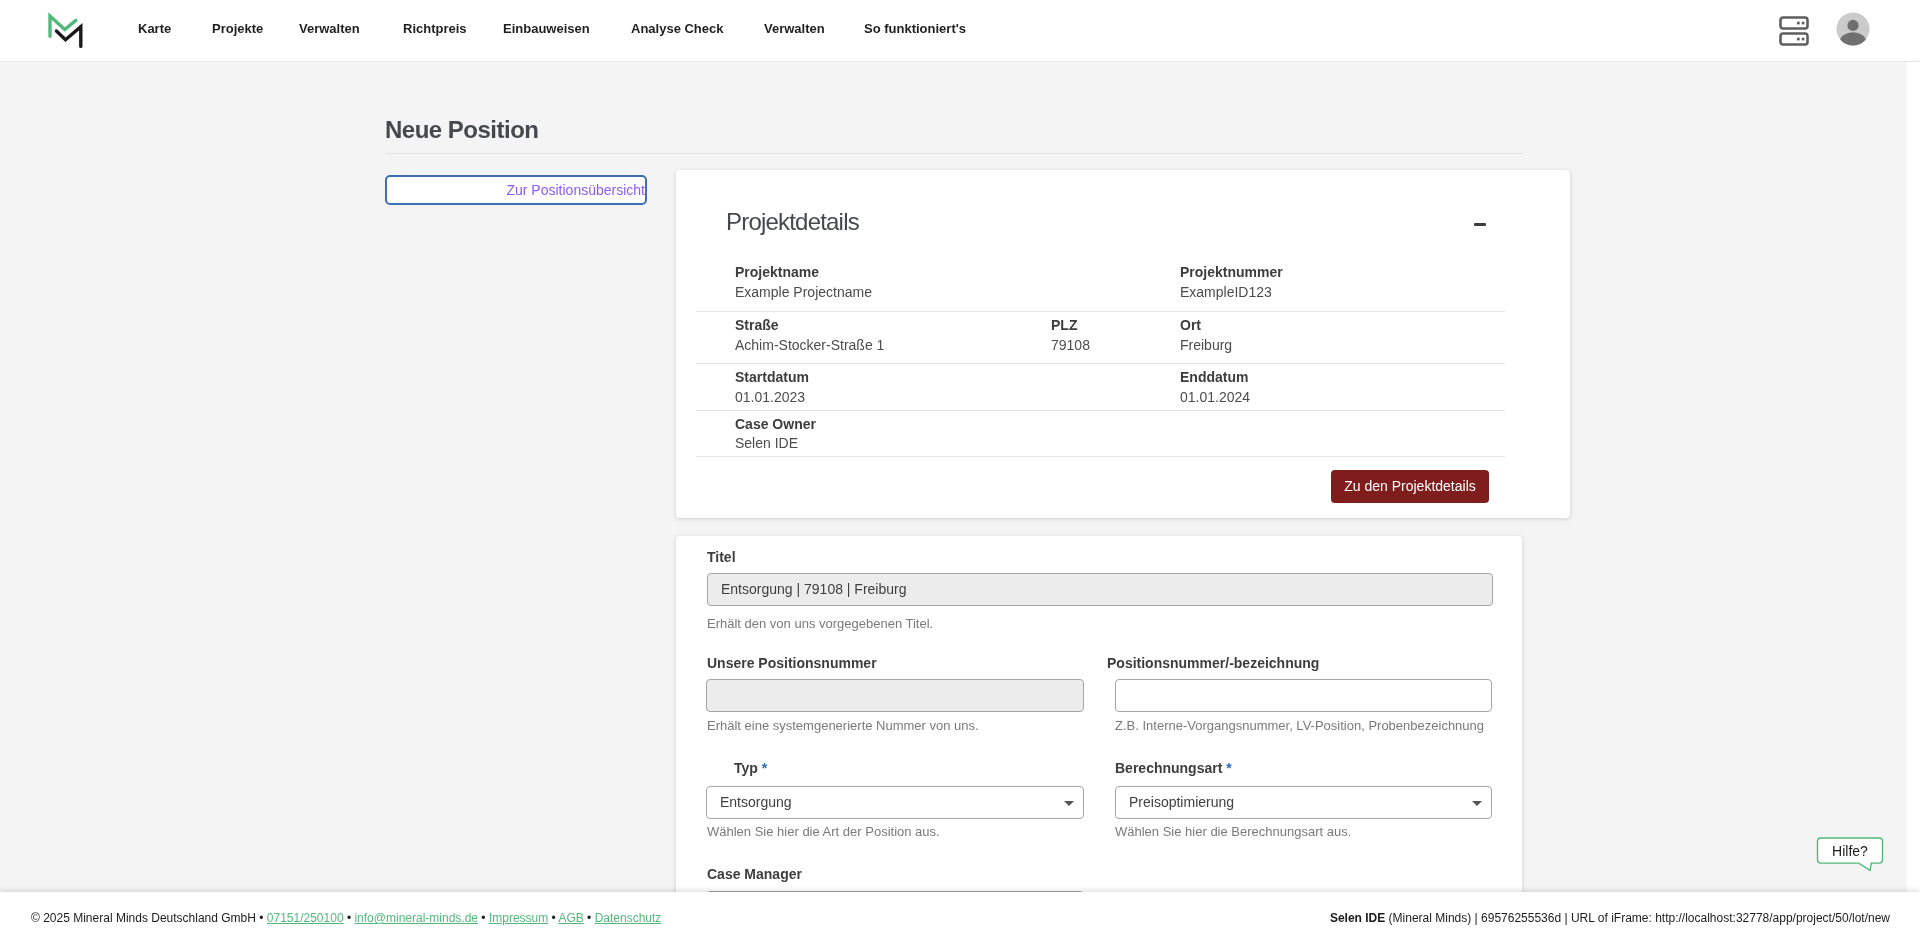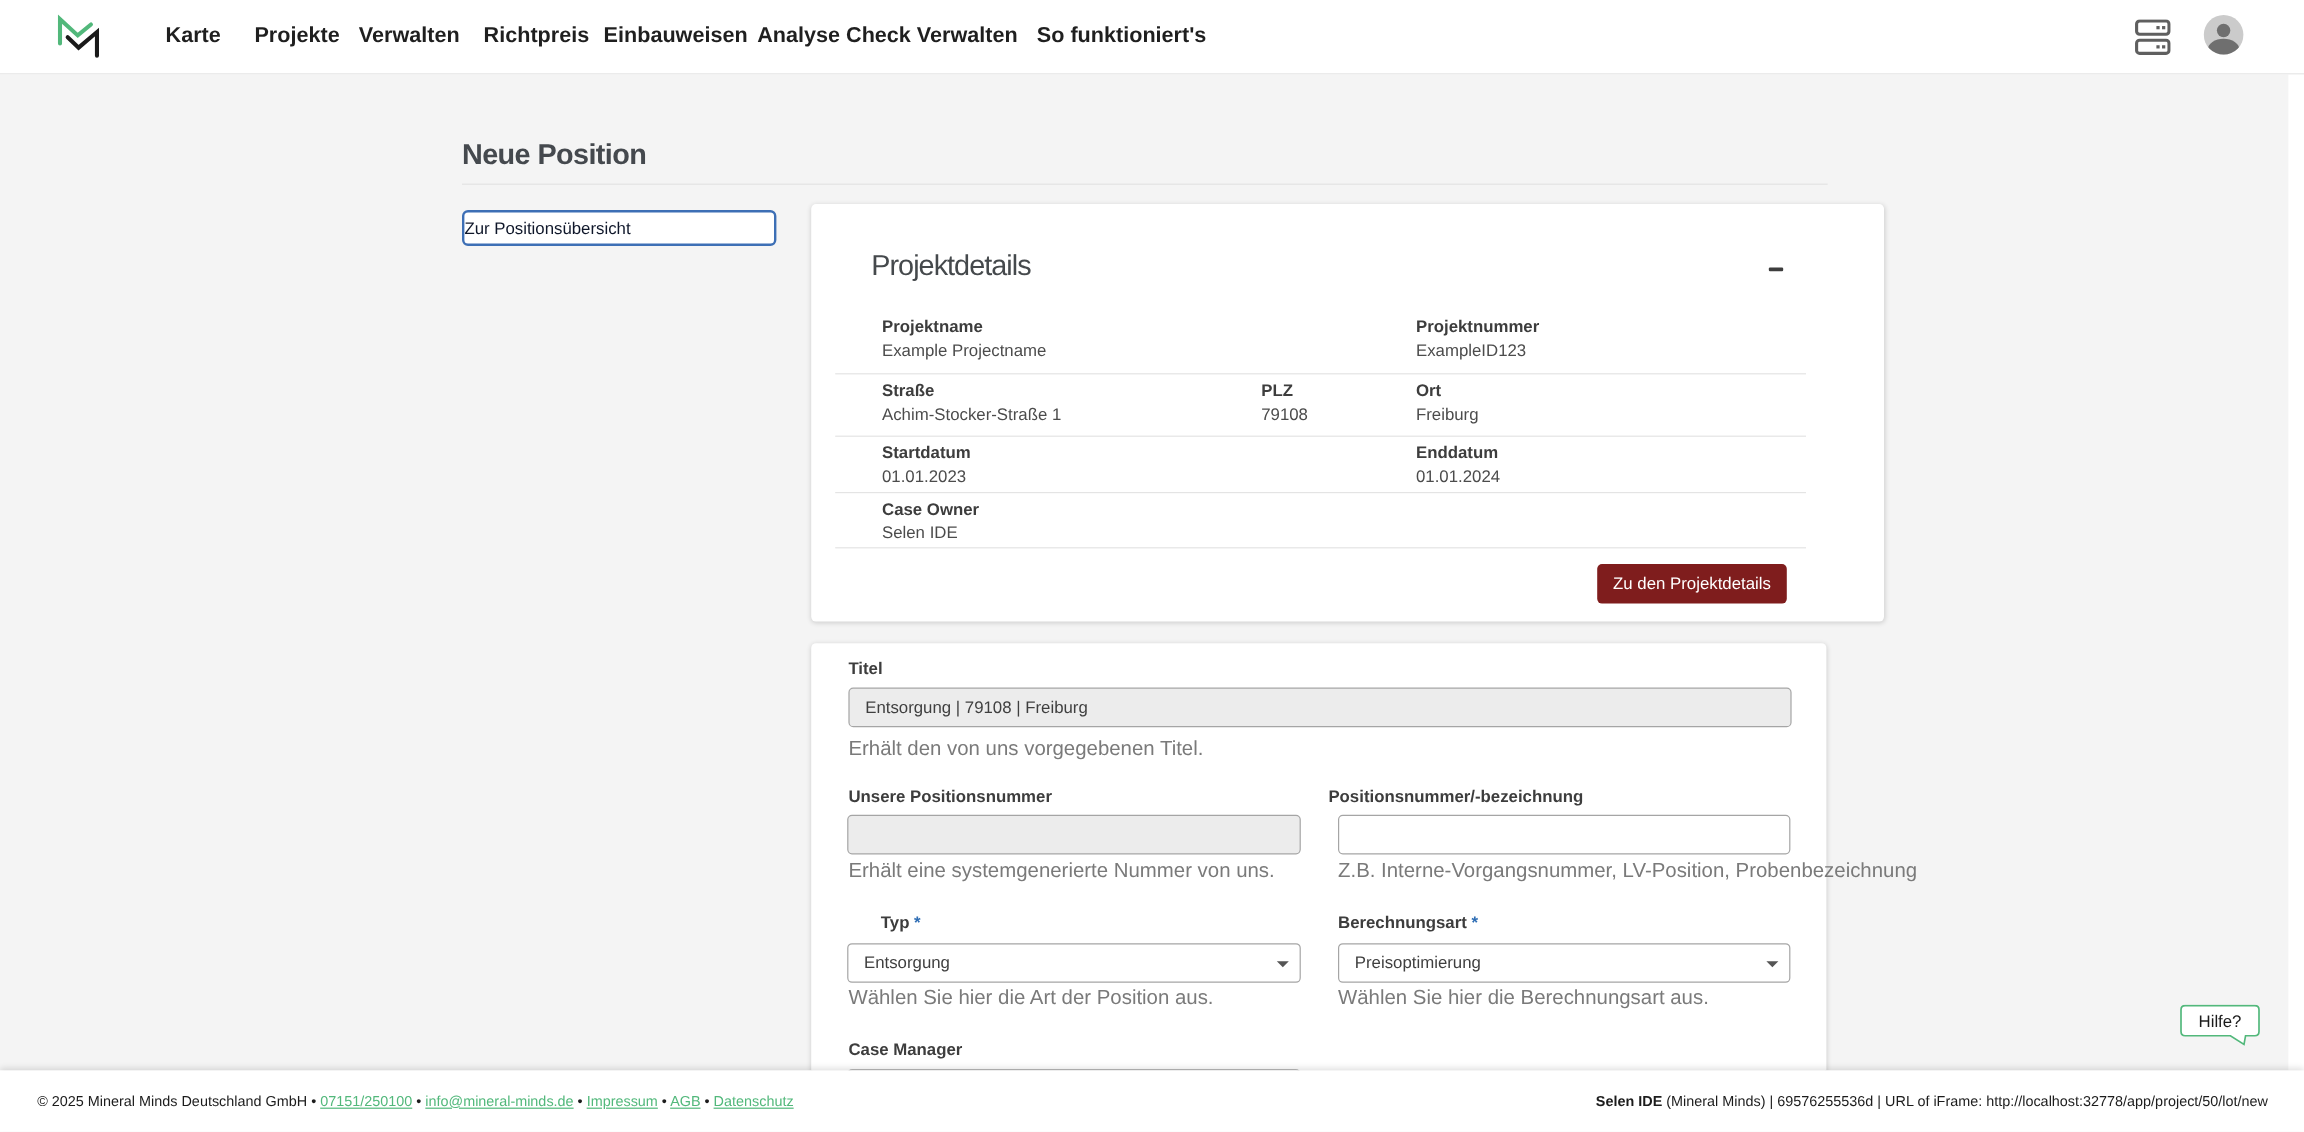--- a/index.html
+++ b/index.html
@@ -3,42 +3,42 @@
 <meta charset="utf-8">
 <title>Neue Position</title>
 <style>
   * { margin:0; padding:0; box-sizing:border-box; }
   html,body { width:1920px; height:943px; background:#ffffff; font-family:"Liberation Sans", sans-serif; overflow:hidden; }
   .page { position:relative; width:1920px; height:943px; }
   .abs { position:absolute; }
 
   
   .nav { position:absolute; top:0; left:0; width:1920px; height:62px; background:#fff; border-bottom:1px solid #e7e7e7; z-index:5; }
-  .navlink { position:absolute; top:19px; font-size:18px; font-weight:bold; color:#1f1f1f; line-height:20px; white-space:nowrap; }
+  .navlink { position:absolute; top:19px; font-size:13px; font-weight:bold; color:#1f1f1f; line-height:20px; white-space:nowrap; }
 
   
   .main { position:absolute; top:62px; left:0; width:1907px; height:830px; background:#f4f4f4; overflow:hidden; }
   h1.pagetitle { position:absolute; left:385px; top:52px; font-size:24px; line-height:32px; font-weight:bold; color:#45494e; letter-spacing:-0.5px; }
   .titlerule { position:absolute; left:385px; top:91px; width:1138px; height:1px; background:#e3e3e3; }
-  .btn-outline { position:absolute; left:385px; top:113px; width:262px; height:30px; border:2px solid #3d6fb5; border-radius:5px; background:#fff; color:#0f172a; font-size:14px; line-height:26px; text-align:left; }
+  .btn-outline { position:absolute; left:385px; top:113px; width:262px; height:30px; border:2px solid #3d6fb5; border-radius:5px; background:#fff; color:#8b5cf6; font-size:14px; line-height:26px; text-align:right; }
 
   .card { position:absolute; background:#fff; border-radius:4px; box-shadow:0 1px 4px rgba(0,0,0,0.16); }
   #card1 { left:676px; top:108px; width:894px; height:348px; }
   #card2 { left:676px; top:474px; width:846px; height:500px; }
 
   .cardtitle { position:absolute; font-size:24px; line-height:32px; color:#45494c; letter-spacing:-0.8px; }
   .minus { position:absolute; width:12px; height:3.4px; background:#3d3d3d; border-radius:1px; }
 
   .lbl { position:absolute; font-size:14px; line-height:18px; font-weight:bold; color:#3d3d3d; white-space:nowrap; }
   .val { position:absolute; font-size:14px; line-height:18px; color:#4c4c4c; white-space:nowrap; }
   .divider { position:absolute; left:20px; width:809px; height:1px; background:#e4e4e4; }
 
   .btn-fill { position:absolute; background:#7f1d1d; border-radius:4px; color:#fff; font-size:14px; text-align:center; }
 
-  .helper { position:absolute; font-size:17px; line-height:17px; color:#7a7a7a; white-space:nowrap; }
+  .helper { position:absolute; font-size:13px; line-height:17px; color:#7a7a7a; white-space:nowrap; }
   .input { position:absolute; height:33px; border:1px solid #a5a5a5; border-radius:4px; background:#fff; font-size:14px; line-height:31px; color:#3f3f3f; padding-left:13px; white-space:nowrap; }
   .input.disabled { background:#ececec; }
   .sel-arrow { position:absolute; top:14px; right:9px; width:0; height:0; border-left:5px solid transparent; border-right:5px solid transparent; border-top:5px solid #555; }
   .star { color:#2e6db4; font-weight:bold; }
 
   
   .footer { position:absolute; left:0; top:892px; width:1920px; height:51px; background:#fff; box-shadow:0 -2px 5px rgba(0,0,0,0.12); z-index:6; }
   .foot-l { position:absolute; left:31px; top:18px; font-size:12px; line-height:16px; color:#1c1c1c; white-space:nowrap; }
   .foot-r { position:absolute; right:30px; top:18px; font-size:12px; line-height:16px; color:#1c1c1c; white-space:nowrap; }
   .glink { color:#52b87b; text-decoration:underline; }

